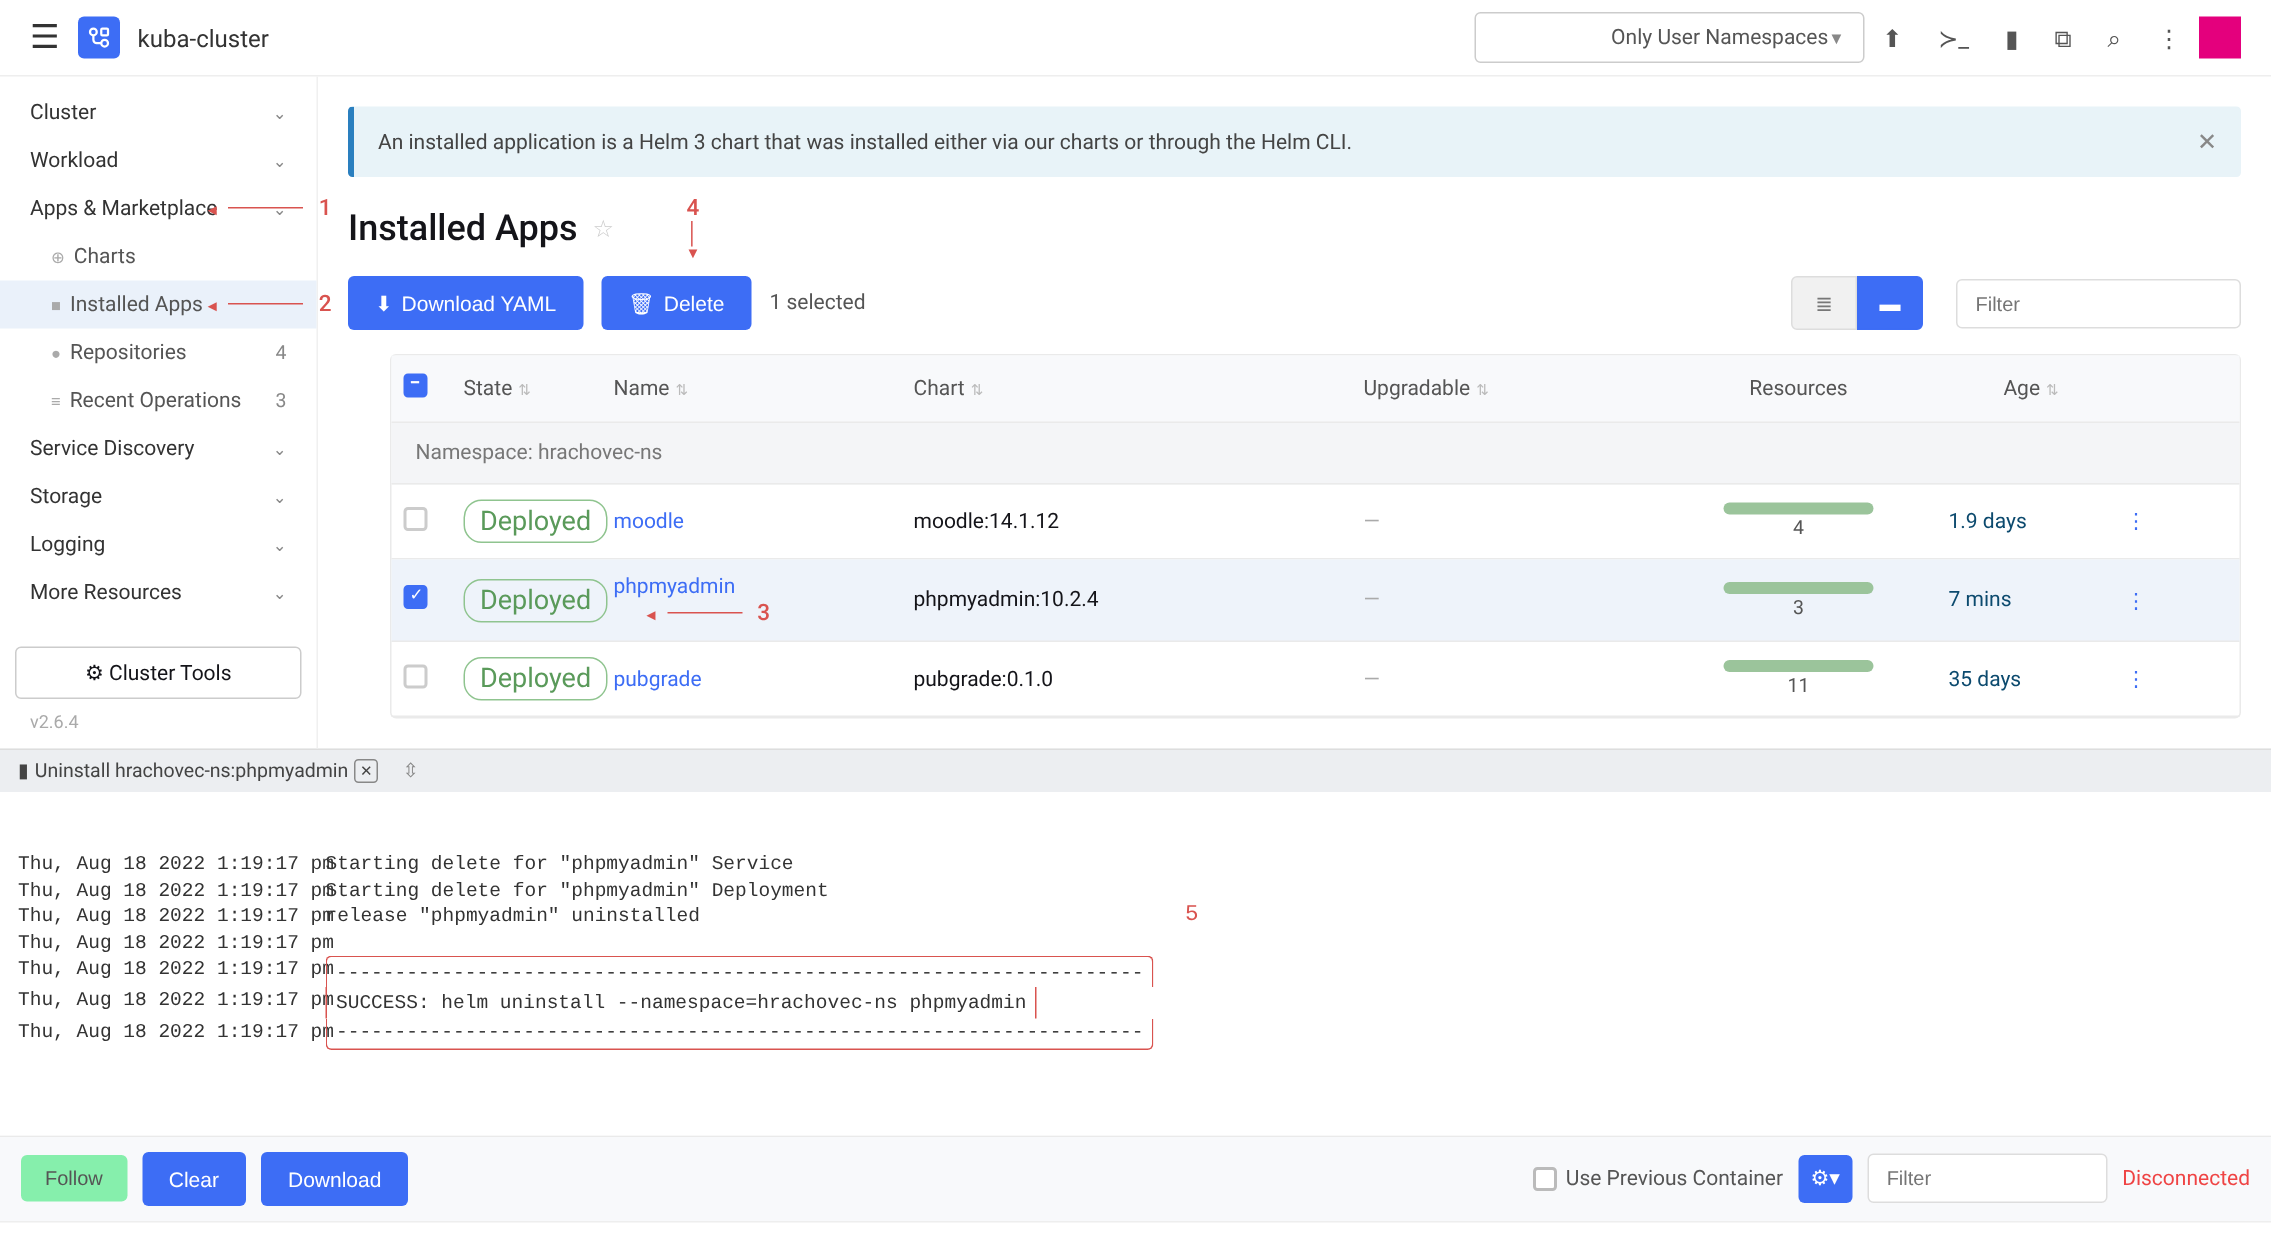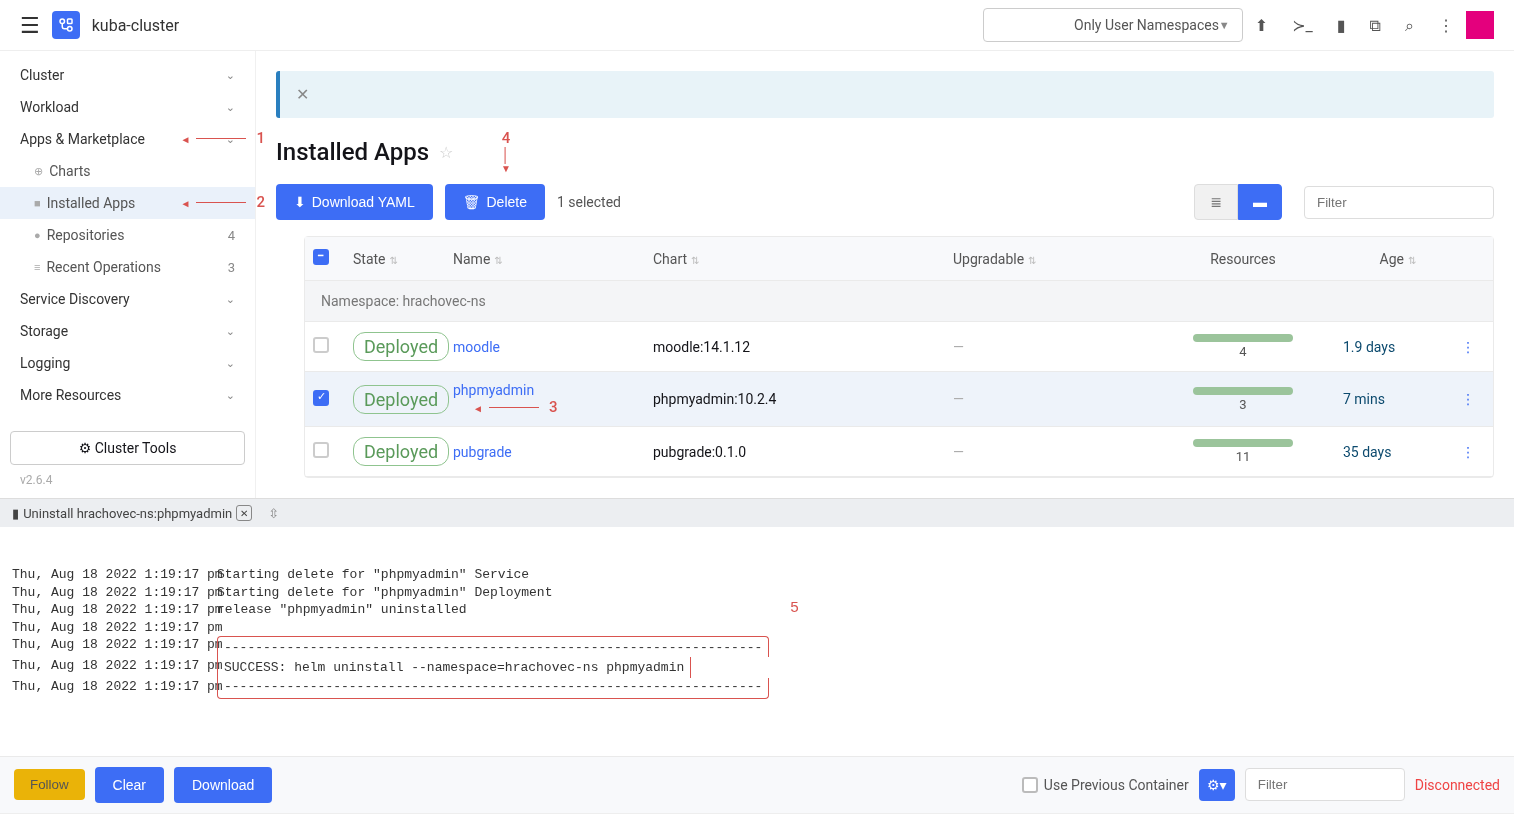--- a/index.html
+++ b/index.html
@@ -7,21 +7,21 @@
 .header { display: flex; align-items: center; padding: 8px 20px; border-bottom: 1px solid #eee; gap: 12px; }
 .menu-icon { font-size: 22px; cursor: pointer; color: #333; }
 .logo { width: 28px; height: 28px; background: #3d6df5; border-radius: 4px; display: flex; align-items: center; justify-content: center; color: #fff; font-size: 16px; }
 .cluster-name { font-size: 16px; color: #333; }
 .spacer { flex: 1; }
 .ns-select { border: 1px solid #ccc; border-radius: 4px; padding: 8px 12px; min-width: 260px; display: flex; align-items: center; justify-content: flex-end; color: #555; cursor: pointer; }
 .header-icons { display: flex; gap: 24px; align-items: center; color: #555; }
 .header-icons span { cursor: pointer; font-size: 16px; }
 .brand-logo { width: 28px; height: 28px; background: #e4007d; }
 .layout { display: flex; }
-.sidebar { width: 256px; padding: 8px 0; border-right: 1px solid #f0f0f0; }
+.sidebar { width: 212px; padding: 8px 0; border-right: 1px solid #f0f0f0; }
 .nav-item { display: flex; align-items: center; justify-content: space-between; padding: 8px 20px; color: #333; cursor: pointer; }
 .nav-item.sub { padding-left: 34px; color: #555; }
 .nav-item.active { background: #eaf1fa; }
 .nav-count { color: #888; font-size: 13px; }
 .chev { color: #888; font-size: 11px; }
 .cluster-tools { margin: 20px 10px 8px; border: 1px solid #ccc; border-radius: 4px; padding: 8px; text-align: center; cursor: pointer; }
 .version { color: #aaa; font-size: 12px; padding: 0 20px; }
 .main { flex: 1; padding: 20px; }
 .info-banner { background: #e8f3f8; border-left: 4px solid #2a7fbf; padding: 14px 16px; border-radius: 3px; display: flex; justify-content: space-between; align-items: center; color: #444; }
 .banner-close { color: #888; cursor: pointer; font-size: 16px; }
@@ -58,21 +58,21 @@
 .terminal-panel { background: #f4f5f7; border-top: 1px solid #ddd; }
 .term-tabs { display: flex; align-items: center; padding: 6px 12px; background: #eceef1; gap: 6px; font-size: 13px; color: #444; }
 .term-tab { display: flex; align-items: center; gap: 4px; }
 .term-close { border: 1px solid #888; border-radius: 3px; width: 16px; height: 16px; display: inline-flex; align-items: center; justify-content: center; font-size: 10px; cursor: pointer; }
 .term-expand { color: #888; margin-left: 10px; cursor: pointer; }
 .term-body { background: #fff; padding: 4px 12px; font-family: "Courier New", monospace; font-size: 13px; color: #333; line-height: 1.35; white-space: pre; }
 .term-line { display: flex; }
 .term-ts { width: 205px; flex-shrink: 0; }
 .red-box { border: 1px solid #d9534f; border-radius: 4px; padding: 2px 6px; display: inline-block; }
 .term-footer { display: flex; align-items: center; gap: 10px; padding: 10px 14px; background: #f8f9fb; border-top: 1px solid #eaeaea; }
-.btn-gray { background: #eab308; color: #555; border: none; border-radius: 4px; padding: 8px 16px; cursor: pointer; }
+.btn-gray { background: #86efac; color: #555; border: none; border-radius: 4px; padding: 8px 16px; cursor: pointer; }
 .gear-btn { background: #3d6df5; color: #fff; border-radius: 4px; width: 36px; height: 32px; display: flex; align-items: center; justify-content: center; cursor: pointer; }
 .disconnected { color: #ef4444; }
 .footer-bar { text-align: center; padding: 10px; color: #333; font-size: 14px; border-top: 1px solid #eee; }
 .ann { position: absolute; color: #d9534f; font-size: 15px; font-weight: 500; pointer-events: none; display: flex; align-items: center; gap: 4px; }
 .arrow-left::before { content: "◄"; font-size: 10px; margin-right: 2px; }
 .arrow-line { display: inline-block; width: 50px; border-top: 1.5px solid #d9534f; vertical-align: middle; }
 .c-res { text-align: center; }
 .nav-label { display: flex; align-items: center; gap: 6px; }
 .ic { color: #aaa; font-size: 11px; }
 </style>
@@ -201,20 +201,21 @@
       </div>
     <div class="cluster-tools">
       <span>⚙</span>
       <span>Cluster Tools</span>
     </div>
     <div class="version">v2.6.4</div>
   </div>
 
   <div class="main" style="position:relative">
     <div class="info-banner">
+      <span>An installed application is a Helm 3 chart that was installed either via our charts or through the Helm CLI.</span>
       <span class="banner-close">✕</span>
     </div>
 
     <div class="title-row">
       <h1>Installed Apps</h1>
       <span class="star">☆</span>
     </div>
 
     <div class="toolbar" style="position:relative">
       <button class="btn">

